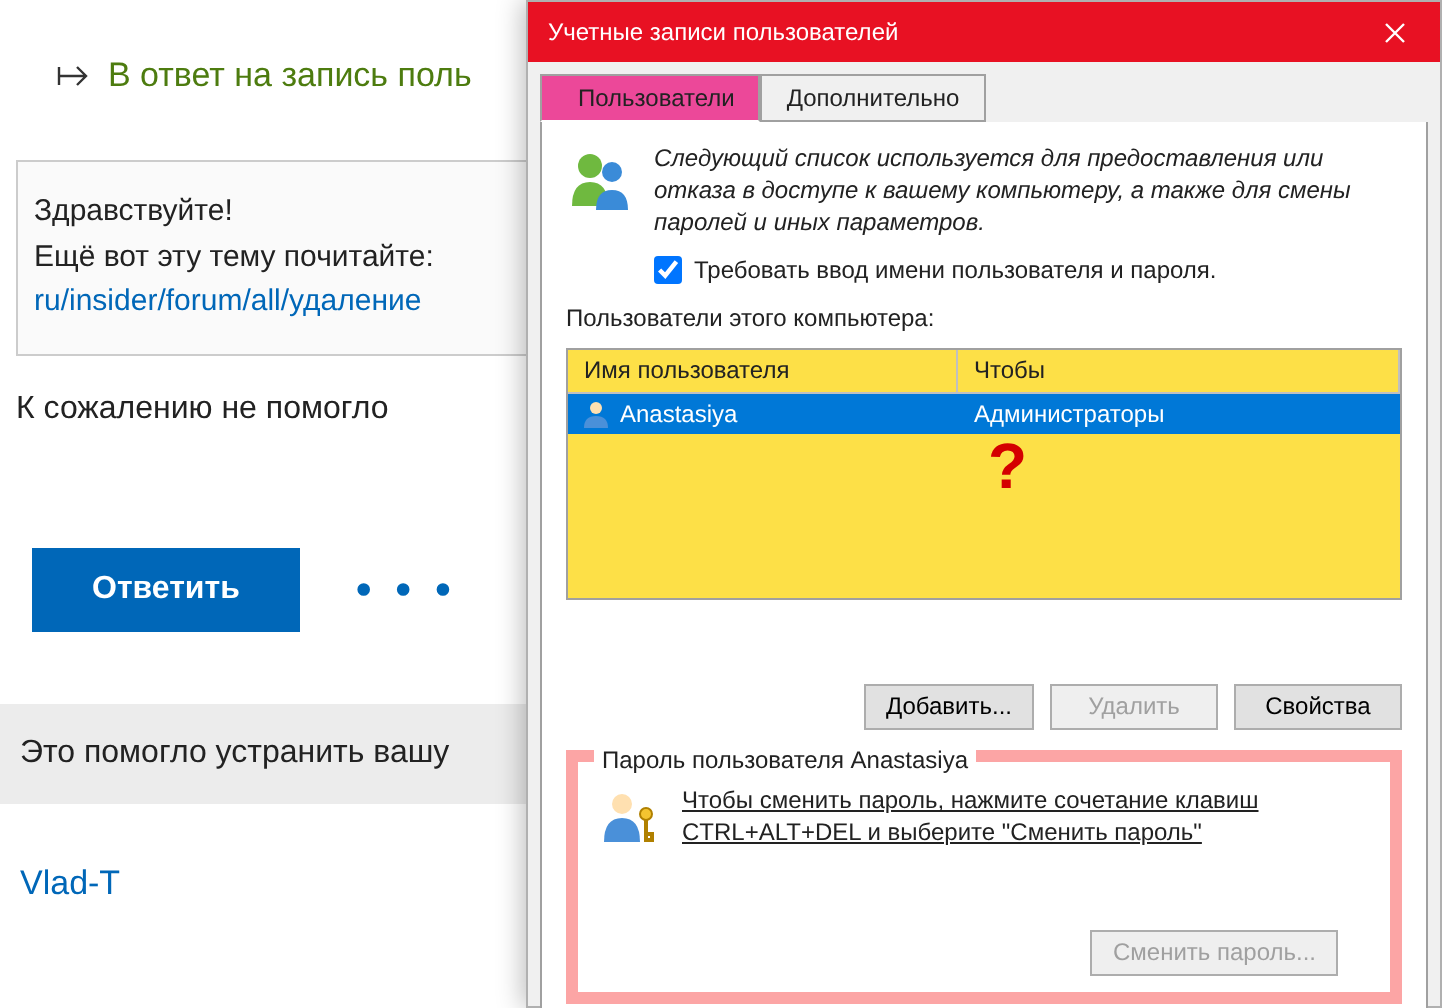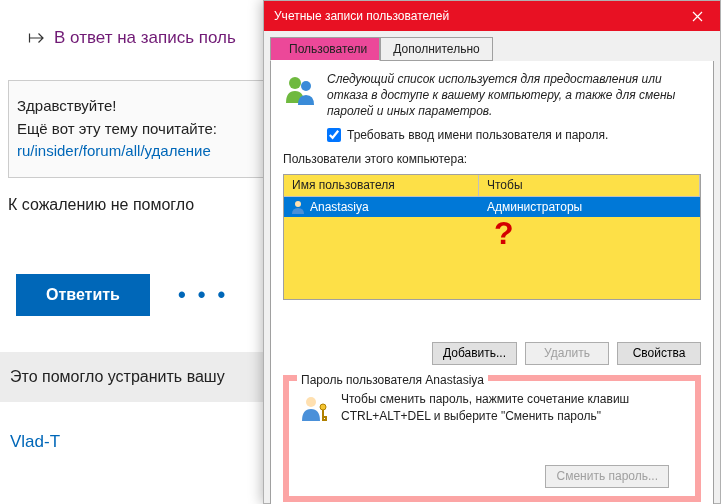--- a/index.html
+++ b/index.html
@@ -2,21 +2,21 @@
 <html><head>
 <meta charset="utf-8">
 <style>
   * { box-sizing: border-box; margin: 0; padding: 0; font-family: "Segoe UI", Tahoma, sans-serif; }
   body { width: 721px; height: 504px; background: #fff; position: relative; overflow: hidden; font-size: 13px; color: #222; }
 
   
   .forum { position: absolute; left: 0; top: 0; width: 721px; height: 504px; padding: 0; }
   .reply-link-row { display: flex; align-items: center; gap: 8px; padding: 28px 0 12px 28px; }
   .reply-arrow { width: 18px; height: 14px; }
-  .reply-link-row a { color: #701a75; font-size: 17px; text-decoration: none; cursor: pointer; }
+  .reply-link-row a { color: #4d7c0f; font-size: 17px; text-decoration: none; cursor: pointer; }
   .post-box { margin: 20px 8px 0 8px; border: 1px solid #ccc; background: #fafafa; padding: 14px 8px 14px 8px; line-height: 1.5; font-size: 15px; }
   .post-box a { color: #0067b8; text-decoration: none; cursor: pointer; }
   .reply-result { margin: 18px 8px 0 8px; font-size: 16px; }
   .reply-btn-row { display: flex; align-items: center; gap: 28px; margin: 60px 0 0 16px; }
   .reply-btn { background: #0067b8; color: #fff; border: none; padding: 12px 30px; font-size: 16px; font-weight: 600; cursor: pointer; }
   .more-dots { color: #0067b8; font-size: 22px; font-weight: bold; letter-spacing: 3px; cursor: pointer; }
   .band { margin-top: 36px; background: #ececec; padding: 16px 10px; font-size: 16px; }
   .username-link { margin: 30px 0 0 10px; color: #0067b8; font-size: 17px; text-decoration: none; display: inline-block; }
 
   
@@ -47,21 +47,21 @@
   .listrow .groupcell { flex: 1; padding-left: 8px; }
   .user-mini-icon { width: 16px; height: 16px; }
   .qmark { color: #d40000; font-size: 32px; font-weight: bold; position: relative; left: 210px; top: -2px; }
 
   .list-buttons { display: flex; justify-content: flex-end; gap: 8px; margin-top: 2px; }
   .winbtn { min-width: 84px; height: 23px; background: #e1e1e1; border: 1px solid #adadad; font-size: 12px; cursor: pointer; padding: 0 10px; margin-top: 32px; }
   .winbtn:disabled { color: #a0a0a0; background: #efefef; cursor: default; }
 
   .groupbox { border: 6px solid #fca5a5; padding: 10px 26px 8px 10px; margin-top: 2px; position: relative; }
   .groupbox-label { position: absolute; top: -8px; left: 8px; background: #fff; padding: 0 4px; font-size: 12px; }
-  .pw-row { display: flex; gap: 10px; align-items: center; }
+  .pw-row { display: flex; gap: 10px; align-items: flex-end; text-decoration: underline; }
   .pw-row p { line-height: 1.35; }
   .pw-btn-row { display: flex; justify-content: flex-end; margin-top: 8px; align-items: center; }
 
   .dlg-buttons { display: flex; justify-content: flex-end; gap: 8px; padding: 8px 12px; background: #f0f0f0; border-top: 1px solid #d0d0d0; flex-direction: column; }
   .winbtn.primary { border: 1px solid #0078d7; box-shadow: inset 0 0 0 1px #0078d7; }
 </style>
 </head>
 <body>
 
 <div class="forum">

